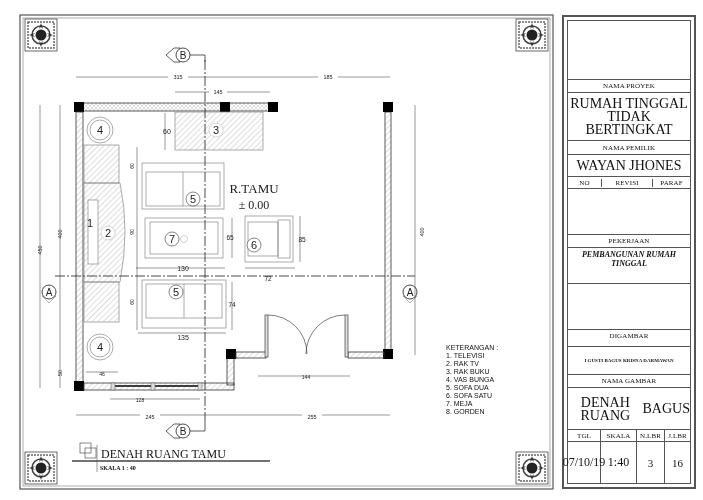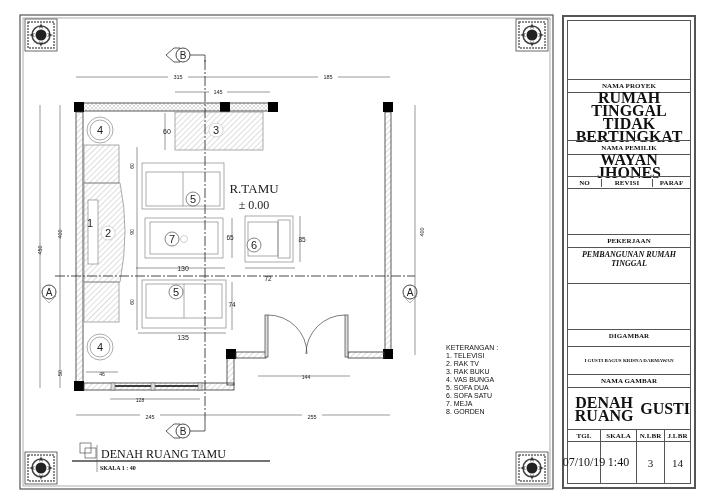--- a/index.html
+++ b/index.html
@@ -1,22 +1,22 @@
 <!DOCTYPE html>
 <html><head>
 <meta charset="utf-8">
 <style>
   html,body{margin:0;padding:0;background:#fff;}
   body{width:703px;height:500px;position:relative;overflow:hidden;font-family:"Liberation Serif",serif;color:#111;}
   #sheet{position:absolute;left:0;top:0;width:703px;height:500px;}
   .tb{position:absolute;left:562px;top:15px;width:134px;height:474px;border:2px solid #555;box-sizing:border-box;}
   .tb-inner{position:absolute;left:3px;top:3px;right:3px;bottom:3px;border:1px solid #555;}
   .row{position:absolute;left:0;right:0;border-top:1px solid #555;text-align:center;box-sizing:border-box;display:flex;align-items:center;justify-content:center;}
-  .lbl{font-size:7px;letter-spacing:0.1px;font-weight:bold;}
-  .big{font-size:16px;font-weight:bold;line-height:13px;}
+  .lbl{font-size:7px;letter-spacing:0.1px;}
+  .big{font-size:14px;font-weight:normal;line-height:13px;}
   .mid{font-size:8px;font-weight:bold;line-height:9px;font-style:italic;}
   .tiny{font-size:5px;font-weight:bold;}
   .cols{display:flex;width:100%;height:100%;}
   .cols>div{border-right:1px solid #555;display:flex;align-items:center;justify-content:center;box-sizing:border-box;}
   .cols>div:last-child{border-right:none;}
   svg text{font-family:"Liberation Sans",sans-serif;}
   .serif{font-family:"Liberation Serif",serif !important;}
 </style>
 </head>
 <body>
@@ -276,32 +276,32 @@
         <span>DIGAMBAR</span>
       </div>
     <div class="row tiny" style="top:325px;height:28px;">
         <span>I GUSTI BAGUS KRISNA DARMAWAN</span>
       </div>
     <div class="row lbl" style="top:353px;height:13px;">
         <span>NAMA GAMBAR</span>
       </div>
     <div class="row big" style="top:366px;height:42px;flex-direction:row;">
       <span>DENAH RUANG</span>
-      <span>GUSTI</span>
+      <span>BAGUS</span>
     </div>
     <div class="row" style="top:408px;height:12px;">
       <div class="cols lbl">
         <div style="width:33px;">TGL</div>
         <div style="width:36px;">SKALA</div>
         <div style="width:28px;">N.LBR</div>
         <div style="flex:1;">J.LBR</div>
       </div>
     </div>
     <div class="row" style="top:420px;bottom:0;">
       <div class="cols">
         <div style="width:33px;font-size:12px;">07/10/19</div>
         <div style="width:36px;font-size:12px;">1:40</div>
         <div style="width:28px;font-size:11px;">3</div>
-        <div style="flex:1;font-size:11px;">14</div>
+        <div style="flex:1;font-size:11px;">16</div>
       </div>
     </div>
   </div>
 </div>
 
 </body></html>

